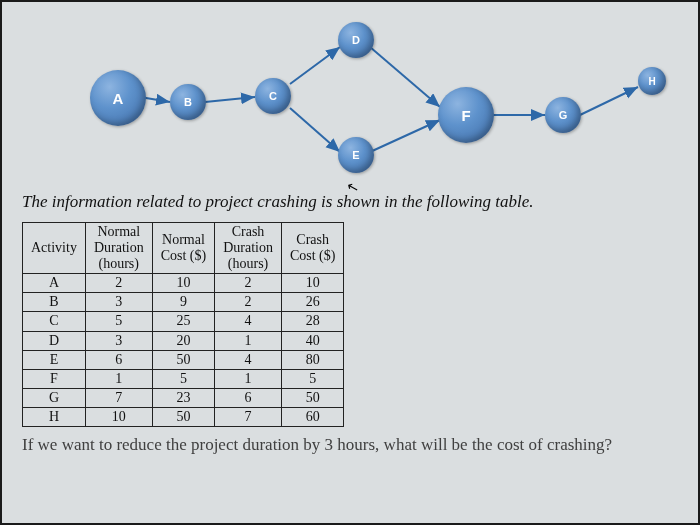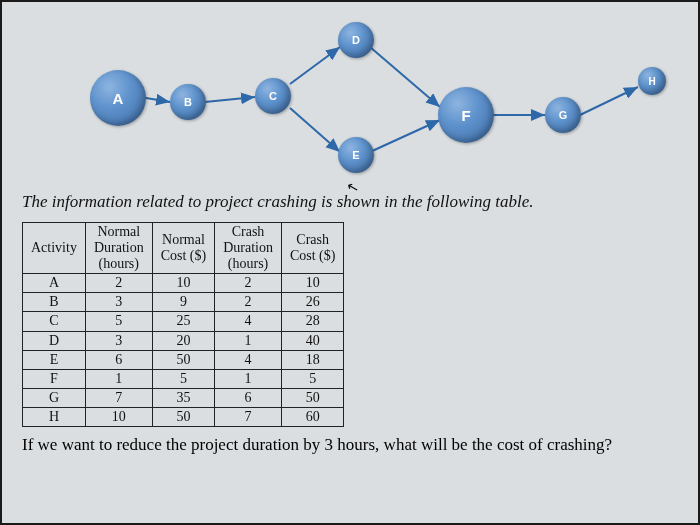--- a/index.html
+++ b/index.html
@@ -57,21 +57,21 @@
   th, td {
     border: 1px solid #222;
     padding: 1px 8px;
     text-align: center;
     font-weight: normal;
     line-height: 1.15;
   }
   th { font-weight: normal; }
   .question {
     font-size: 17px;
-    color: #000000;
+    color: #404040;
     margin-top: 8px;
   }
   .cursor {
     position:absolute;
     left: 345px;
     top: 177px;
     font-size: 14px;
     color:#000;
     transform: rotate(-15deg);
   }
@@ -166,33 +166,33 @@
           <td>3</td>
           <td>20</td>
           <td>1</td>
           <td>40</td>
         </tr>
       <tr>
           <td>E</td>
           <td>6</td>
           <td>50</td>
           <td>4</td>
-          <td>18</td>
+          <td>80</td>
         </tr>
       <tr>
           <td>F</td>
           <td>1</td>
           <td>5</td>
           <td>1</td>
           <td>5</td>
         </tr>
       <tr>
           <td>G</td>
           <td>7</td>
-          <td>35</td>
+          <td>23</td>
           <td>6</td>
           <td>50</td>
         </tr>
       <tr>
           <td>H</td>
           <td>10</td>
           <td>50</td>
           <td>7</td>
           <td>60</td>
         </tr>

